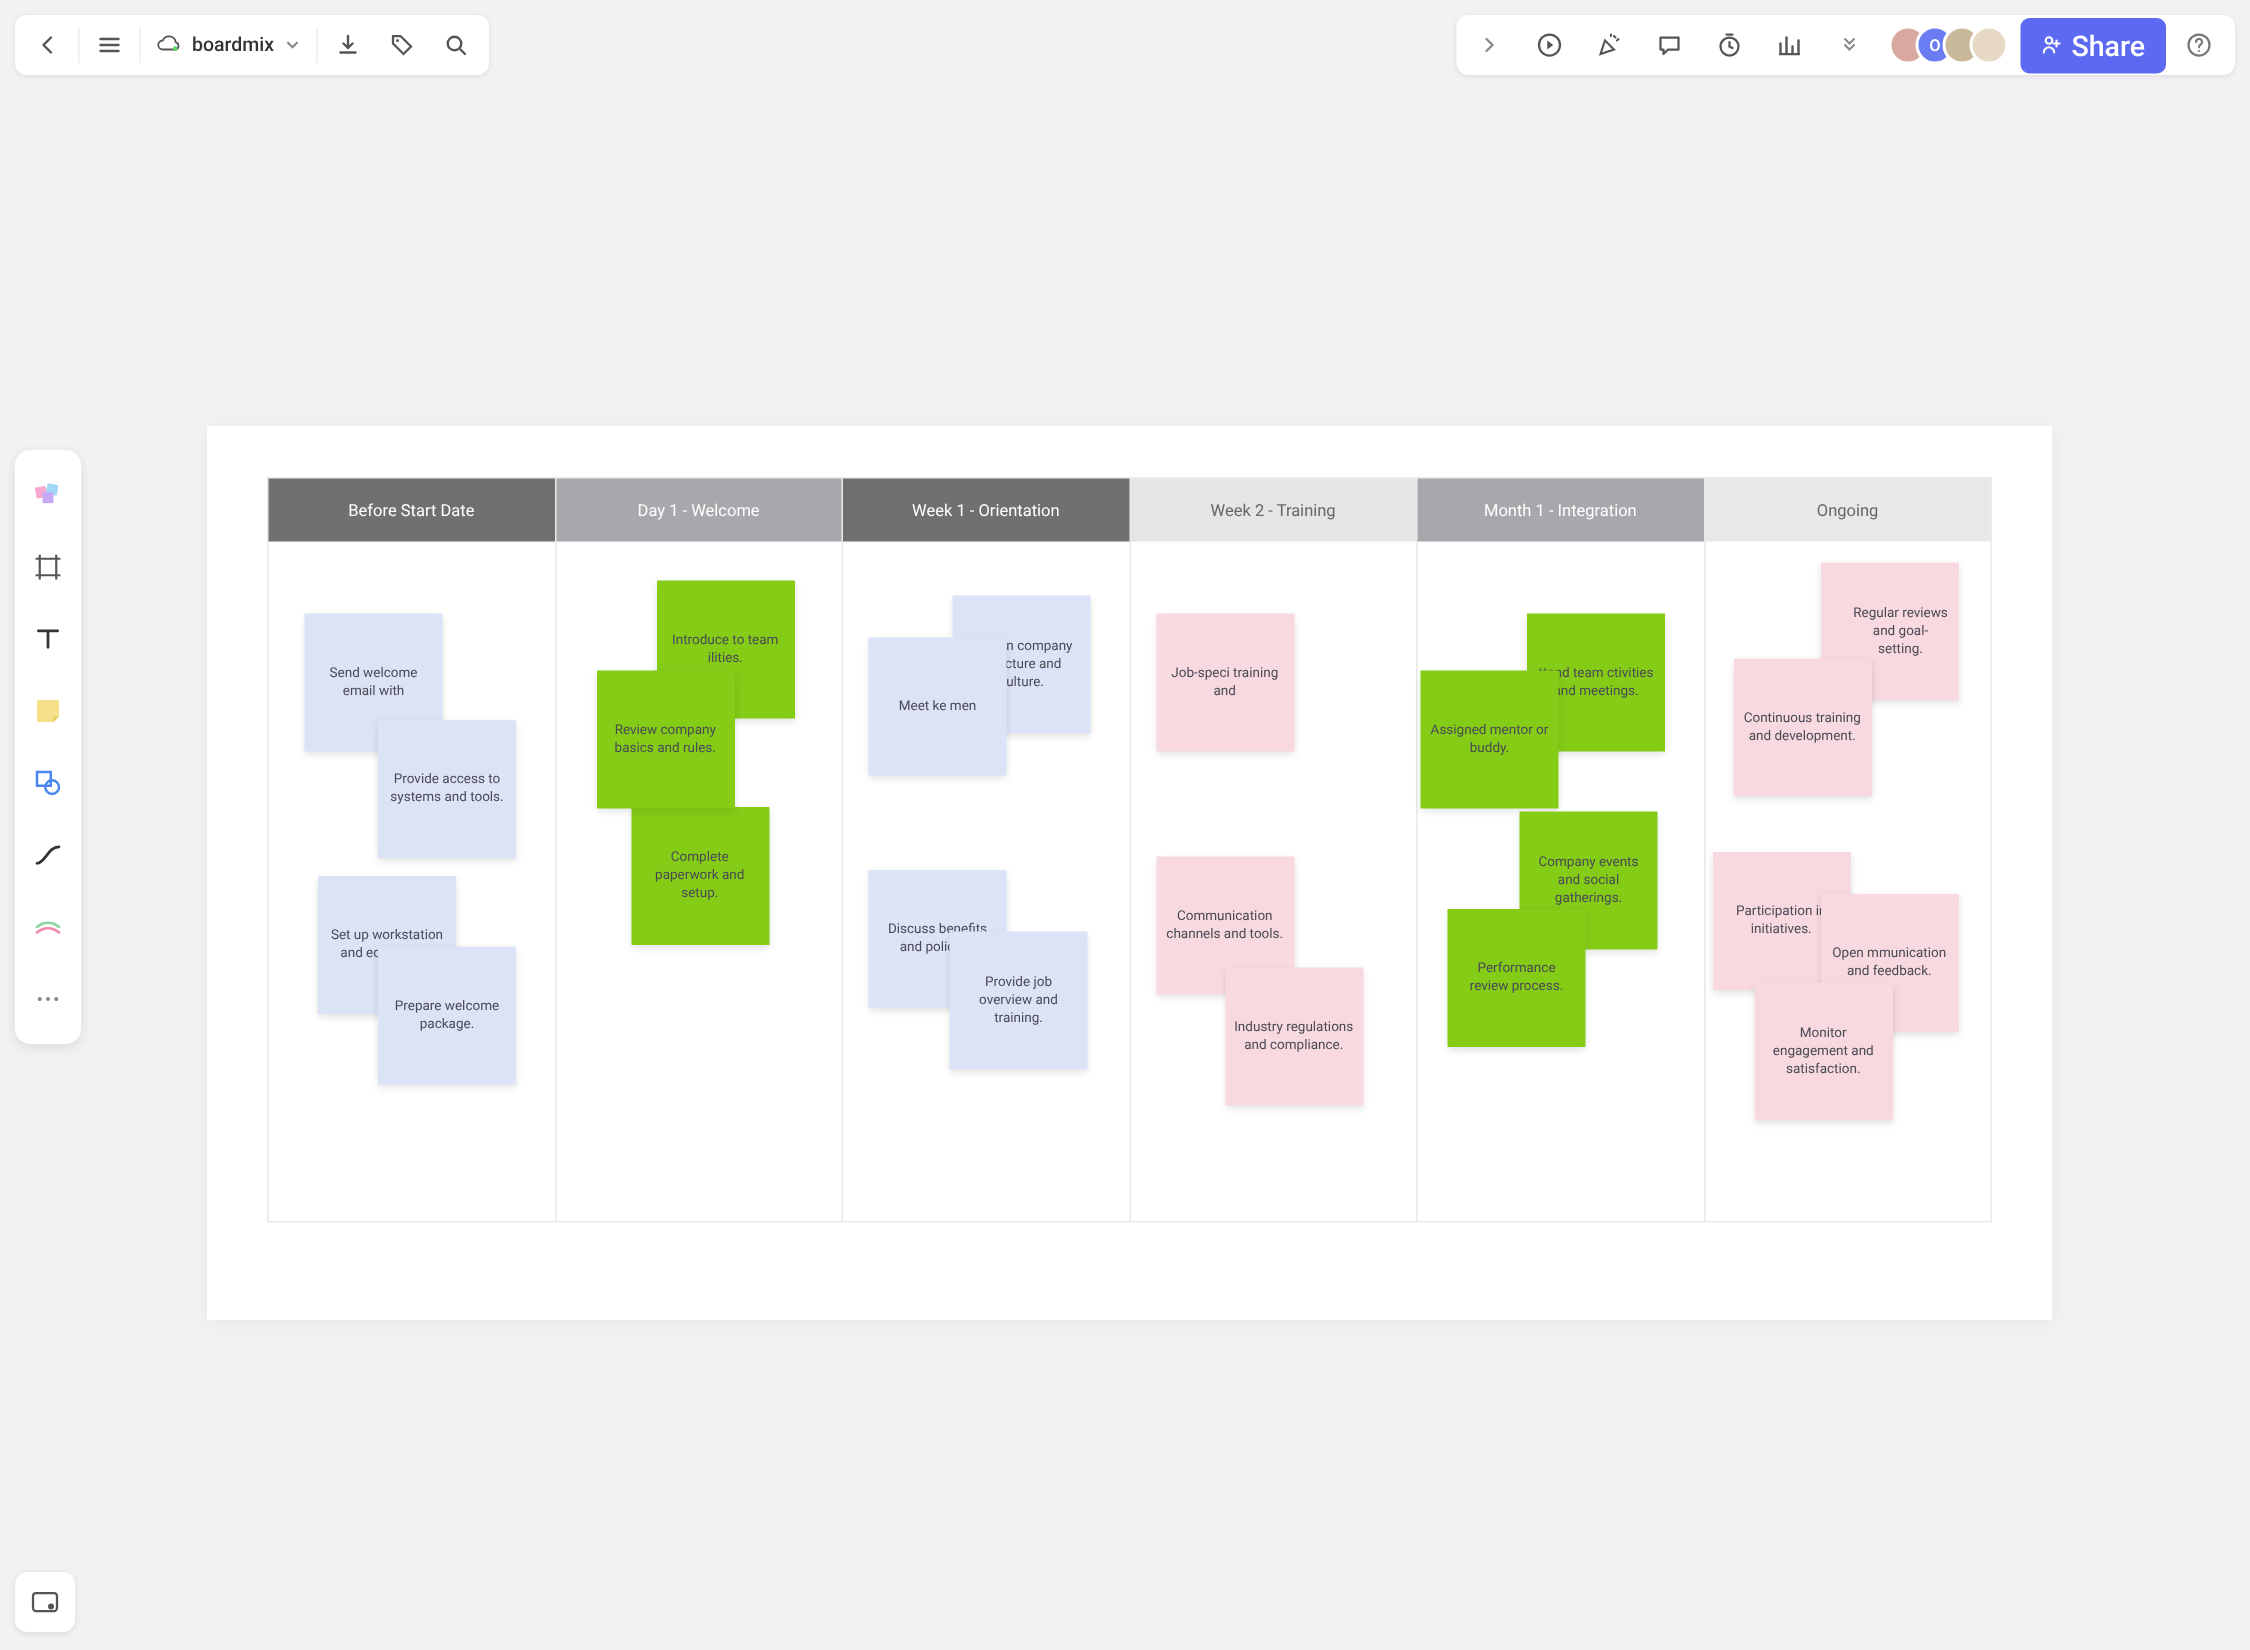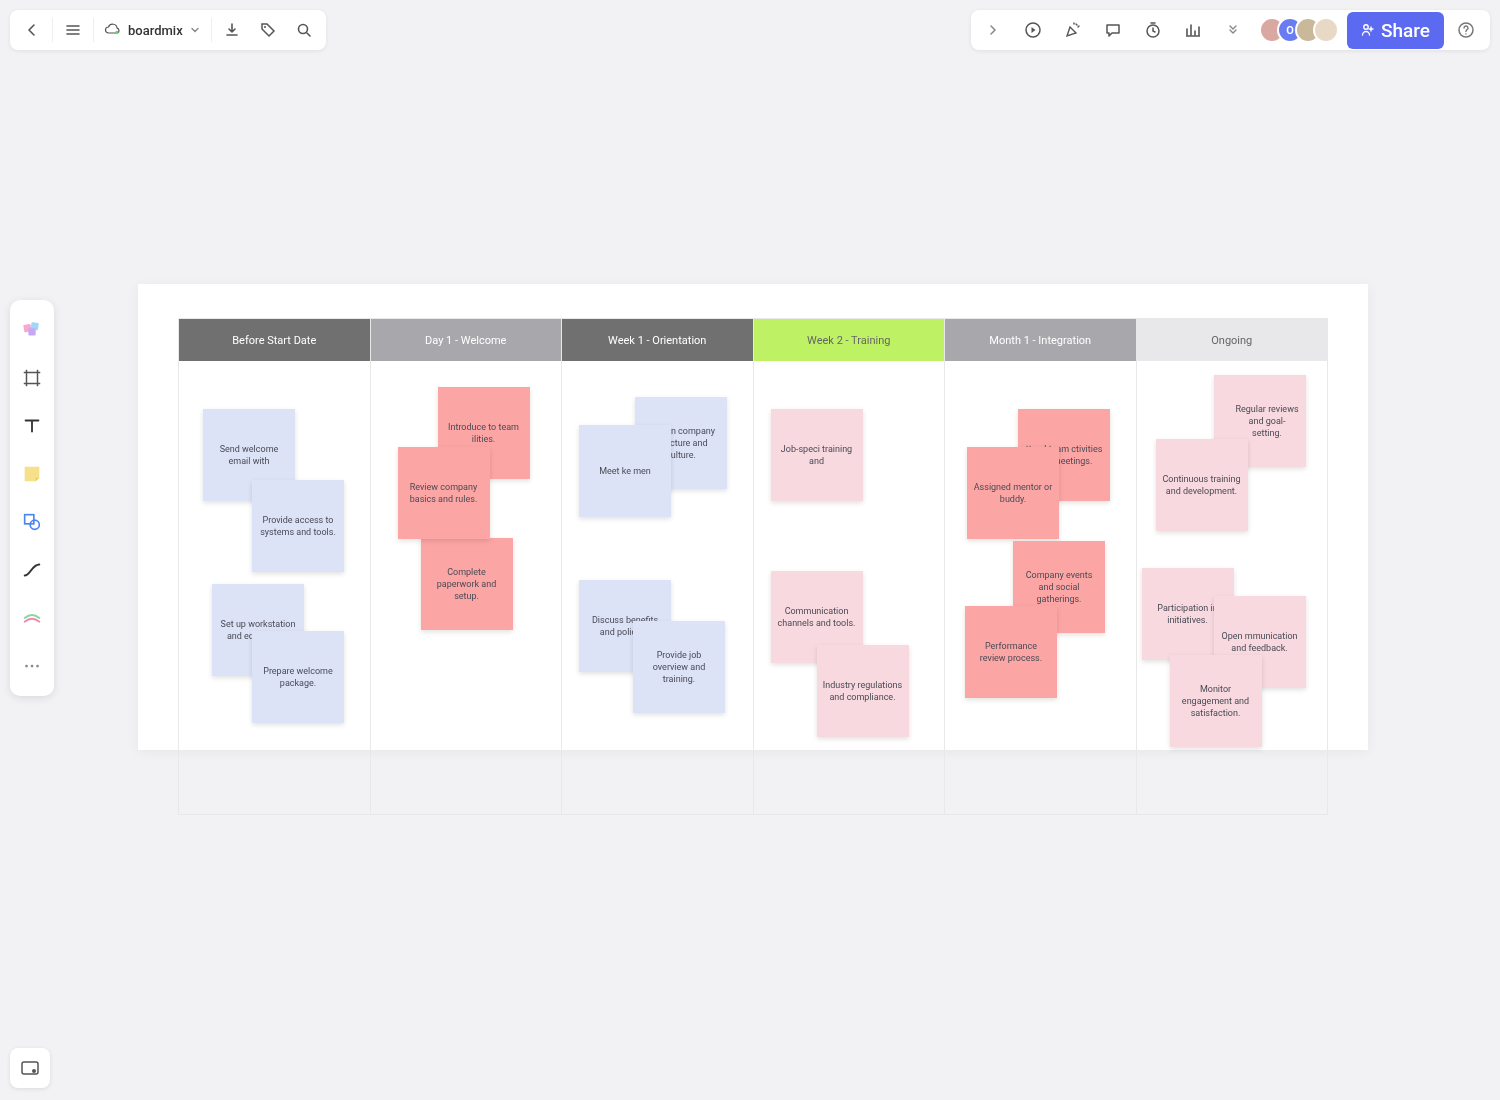--- a/index.html
+++ b/index.html
@@ -89,21 +89,21 @@
   background: #fff; border-radius: 8px;
   box-shadow: 0 1px 4px rgba(0,0,0,0.1);
   display: flex; align-items: center; justify-content: center;
   cursor: pointer;
 }
 
 
 .board-wrap {
   position: absolute;
   left: 138px; top: 284px;
-  width: 1230px; height: 466px;
+  width: 1230px; height: 596px;
   background: #fff;
   box-shadow: 0 2px 12px rgba(0,0,0,0.05);
 }
 .board {
   position: absolute;
   left: 40px; top: 34px;
   width: 1150px;
   border: 1px solid #e8e8e8;
 }
 .columns { display: flex; }
@@ -116,37 +116,37 @@
 .col:last-child { border-right: none; }
 .col-header {
   height: 42px;
   display: flex; align-items: center; justify-content: center;
   font-size: 11px; color: #fff;
   font-weight: 400;
 }
 .h0 { background: #707070; }
 .h1 { background: #a8a8ac; }
 .h2 { background: #707070; }
-.h3 { background: #bef264; color: #666; }
+.h3 { background: #e5e5e5; color: #666; }
 .h4 { background: #a8a8ac; }
 .h5 { background: #e8e8eb; color: #666; }
 
 .note {
   position: absolute;
   width: 92px; height: 92px;
   padding: 8px 6px;
   font-size: 9px; line-height: 1.35;
   text-align: center;
   display: flex; align-items: center; justify-content: center;
   box-shadow: 0 2px 5px rgba(0,0,0,0.12);
   color: #4a4a55;
   cursor: move;
 }
 .blue   { background: #dce3f7; }
-.purple { background: #fca5a5; }
+.purple { background: #84cc16; }
 .pink   { background: #f7d9df; }
 </style>
 </head>
 <body>
 
 <div class="top-left">
   <div class="btn">
     <svg width="16" height="16" viewBox="0 0 16 16" fill="none">
         <path d="M10 3 L5 8 L10 13" stroke="#555" stroke-width="1.6" stroke-linecap="round" stroke-linejoin="round"></path>
       </svg>
@@ -331,21 +331,21 @@
         </div>
         <div class="col">
           <div class="col-header h3">Week 2 - Training</div>
           <div class="note pink" style="left: 17px; top: 90px;">Job-speci training and</div>
           <div class="note pink" style="left: 17px; top: 252px;">Communication channels and tools.</div>
           <div class="note pink" style="left: 63px; top: 326px;">Industry regulations and compliance.</div>
         </div>
         <div class="col">
           <div class="col-header h4">Month 1 - Integration</div>
           <div class="note purple" style="left: 73px; top: 90px;">ttend team ctivities and meetings.</div>
-          <div class="note purple" style="left: 22px; top: 128px;">Assigned mentor or buddy.</div>
+          <div class="note purple" style="left: 2px; top: 128px;">Assigned mentor or buddy.</div>
           <div class="note purple" style="left: 68px; top: 222px;">Company events and social gatherings.</div>
           <div class="note purple" style="left: 20px; top: 287px;">Performance review process.</div>
         </div>
         <div class="col">
           <div class="col-header h5">Ongoing</div>
           <div class="note pink" style="left: 77px; top: 56px; padding-left: 21px;">Regular reviews and goal-setting.</div>
           <div class="note pink" style="left: 19px; top: 120px;">Continuous training and development.</div>
           <div class="note pink" style="left: 5px; top: 249px;">Participation in initiatives.</div>
           <div class="note pink" style="left: 77px; top: 277px;">Open mmunication and feedback.</div>
           <div class="note pink" style="left: 33px; top: 336px;">Monitor engagement and satisfaction.</div>

